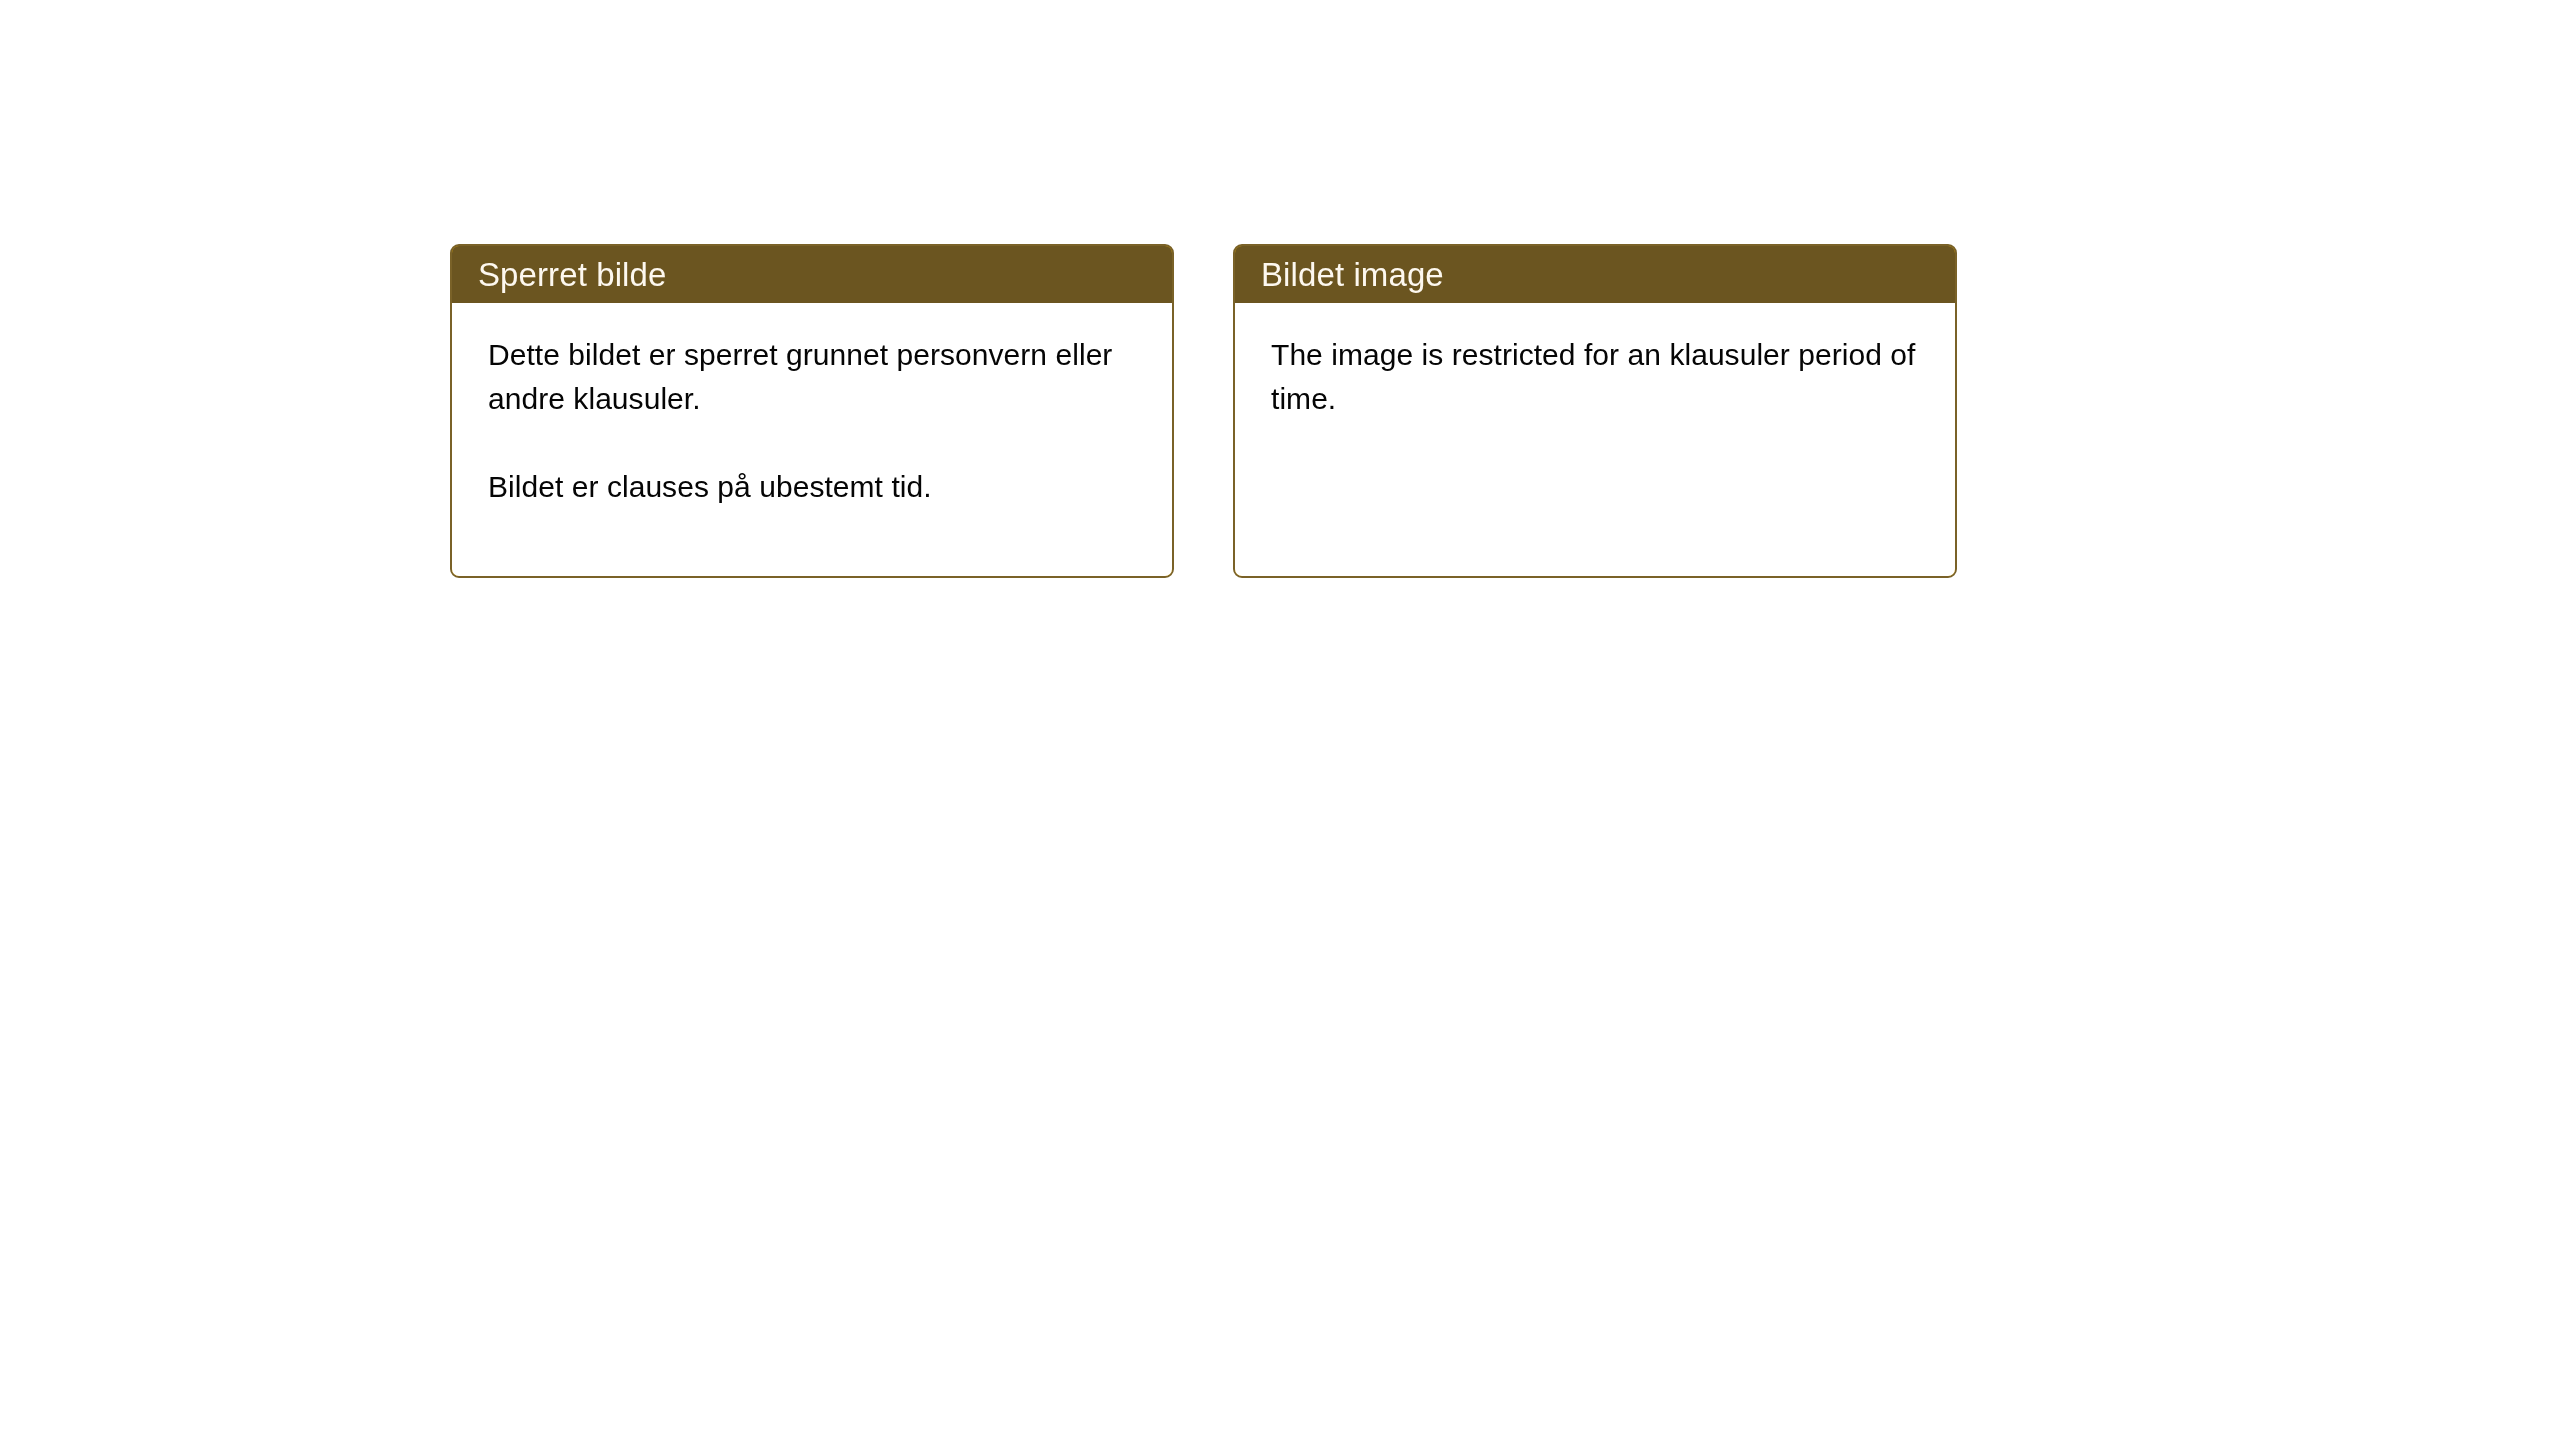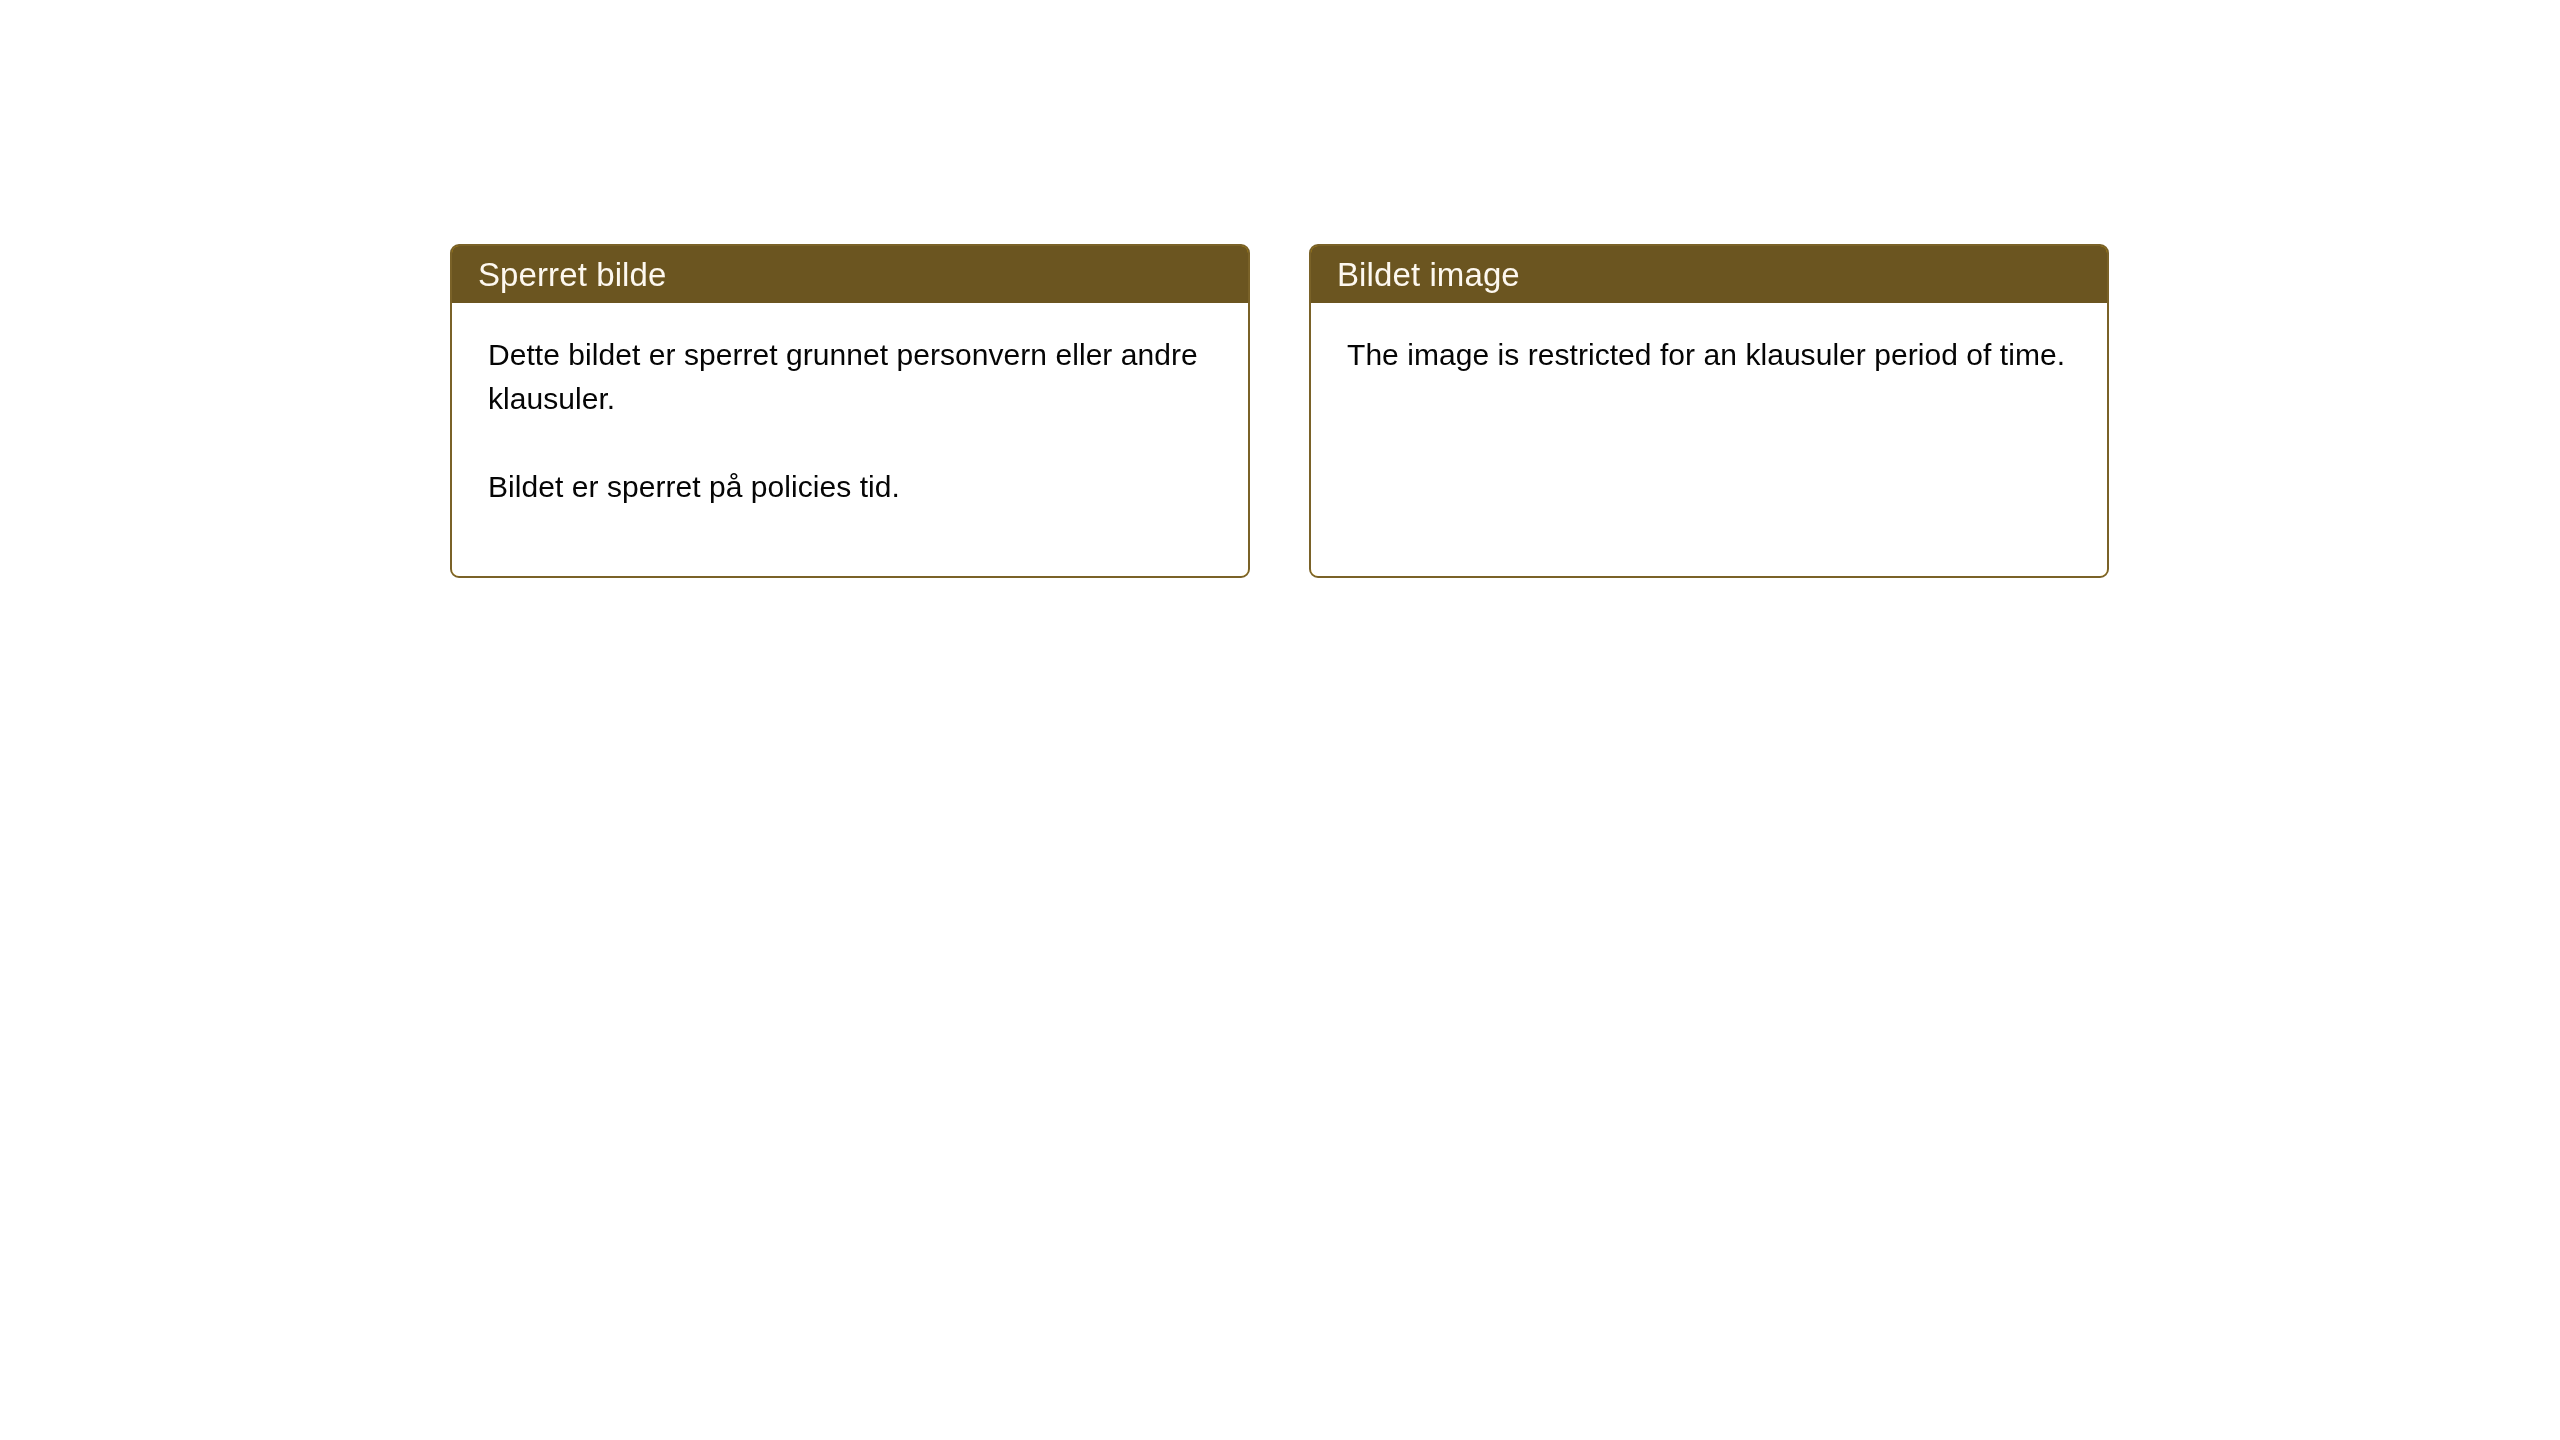--- a/index.html
+++ b/index.html
@@ -21,21 +21,21 @@
     position: absolute;
     left: 450px;
     top: 244px;
     display: flex;
     flex-direction: row;
     align-items: flex-start;
     gap: 59px;
   }
 
   .notice-card {
-    width: 800px;
+    width: 724px;
     height: 334px;
     box-sizing: border-box;
     background: #eab308;
     border: 2px solid #7a6228;
     border-radius: 9px;
     overflow: hidden;
     display: flex;
     flex-direction: column;
   }
 
@@ -82,21 +82,21 @@
 <body>
 
 <div class="notice-area">
 
   <section class="notice-card">
     <div class="notice-card__header">
       <h2 class="notice-card__title">Sperret bilde</h2>
     </div>
     <div class="notice-card__body">
       <p class="notice-card__paragraph">Dette bildet er sperret grunnet personvern eller andre klausuler.</p>
-      <p class="notice-card__paragraph">Bildet er sperret på policies tid.</p>
+      <p class="notice-card__paragraph">Bildet er clauses på ubestemt tid.</p>
     </div>
   </section>
 
   <section class="notice-card">
     <div class="notice-card__header">
       <h2 class="notice-card__title">Bildet image</h2>
     </div>
     <div class="notice-card__body">
       <p class="notice-card__paragraph">The image is restricted for an klausuler period of time.</p>
     </div>

